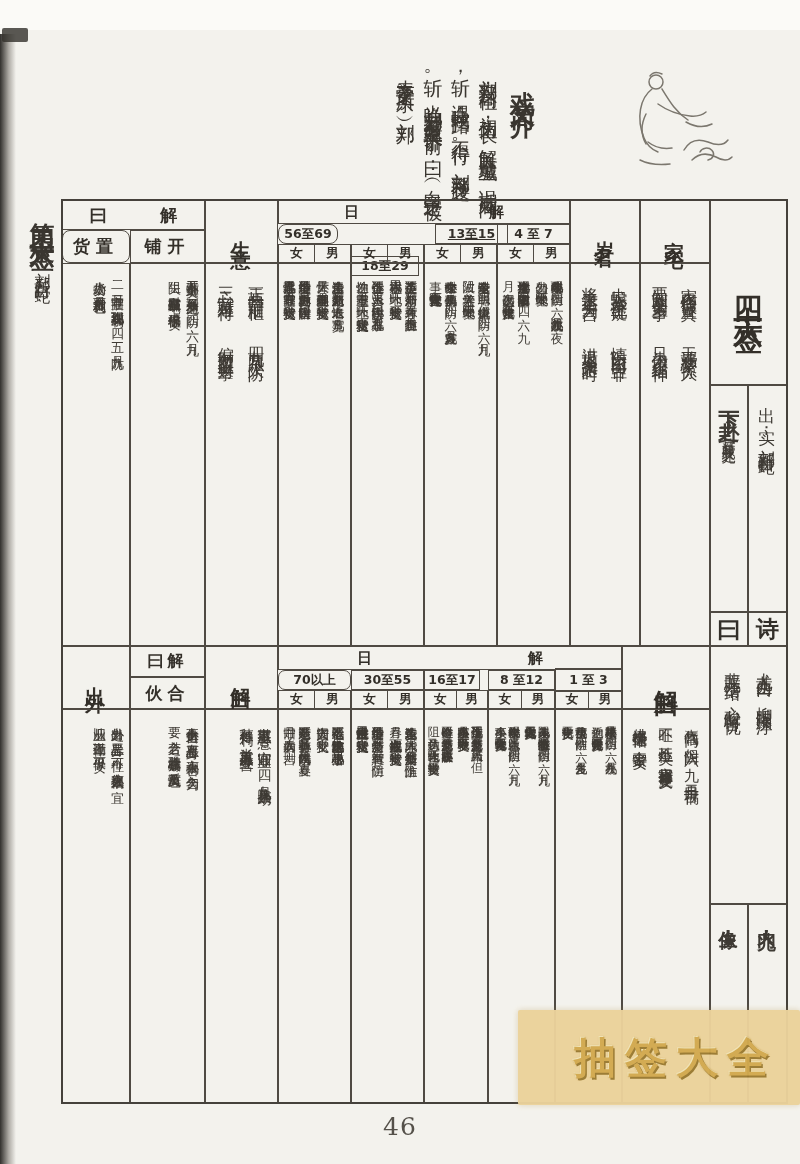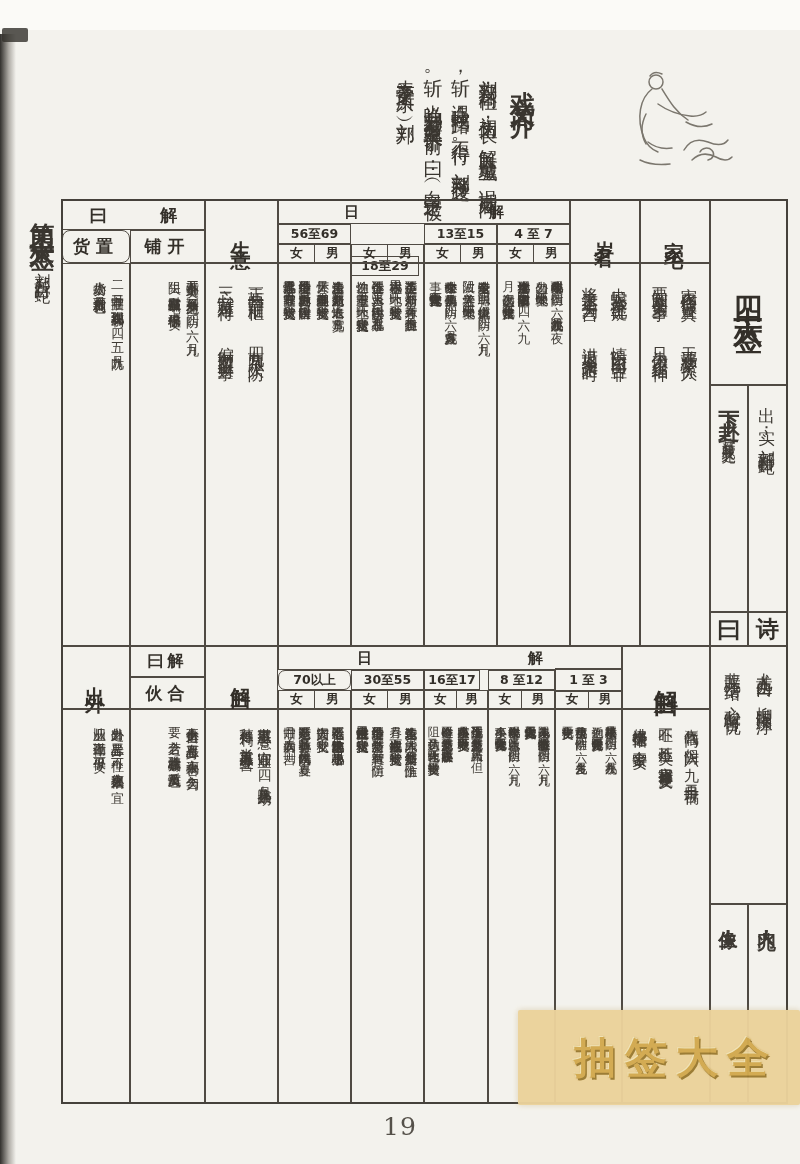--- a/index.html
+++ b/index.html
@@ -115,23 +115,23 @@
 </div>
 <div class="c hh" style="left:62px;top:230px;width:68px;height:33px;font-size:17px;letter-spacing:6px;border-radius:8px;">货置</div>
 <div class="c hh" style="left:130px;top:230px;width:75px;height:33px;font-size:17px;letter-spacing:6px;">铺开</div>
 <div class="c vh" style="left:205px;top:200px;width:73px;height:63px;font-size:20px;">
     <span>生意</span>
   </div>
 <div class="c hh sp" style="left:278px;top:200px;width:292px;height:24px;font-size:15px;">
   <span>日</span>
   <span>解</span>
 </div>
-<div class="c hh rangecell" style="left:278px;top:224px;width:73px;height:20px;">56至69</div>
+<div class="c hh rangecell" style="left:278px;top:224px;width:60px;height:20px;border-radius:8px;">56至69</div>
 <div class="c hh rangecell" style="left:351px;top:220px;width:68px;height:20px;margin-top:36px;">18至29</div>
-<div class="c hh rangecell" style="left:424px;top:224px;width:73px;height:20px;">13至15</div>
+<div class="c hh rangecell" style="left:435px;top:224px;width:73px;height:20px;text-decoration:underline;">13至15</div>
 <div class="c hh rangecell" style="left:497px;top:224px;width:73px;height:20px;">4 至 7</div>
 <div class="c sexrow" style="left:278px;top:244px;width:73px;height:19px;">
   <span>女</span>
     <span>男</span>
   </div>
 <div class="c sexrow" style="left:351px;top:244px;width:73px;height:19px;">
   <span>女</span>
     <span>男</span>
   </div>
 <div class="c sexrow" style="left:424px;top:244px;width:73px;height:19px;">
@@ -350,13 +350,13 @@
 </div>
 <div class="c side-sub" style="left:710px;top:904px;width:38px;height:199px;">
   <span class="scol" style="font-size:19px;font-weight:bold;letter-spacing:3px;">生像：</span>
 </div>
 
 <div class="outer-frame"></div>
 
 <div class="watermark">
   <span>抽签大全</span>
 </div>
-<div class="pagenum">19</div>
+<div class="pagenum">46</div>
 
 </body></html>

